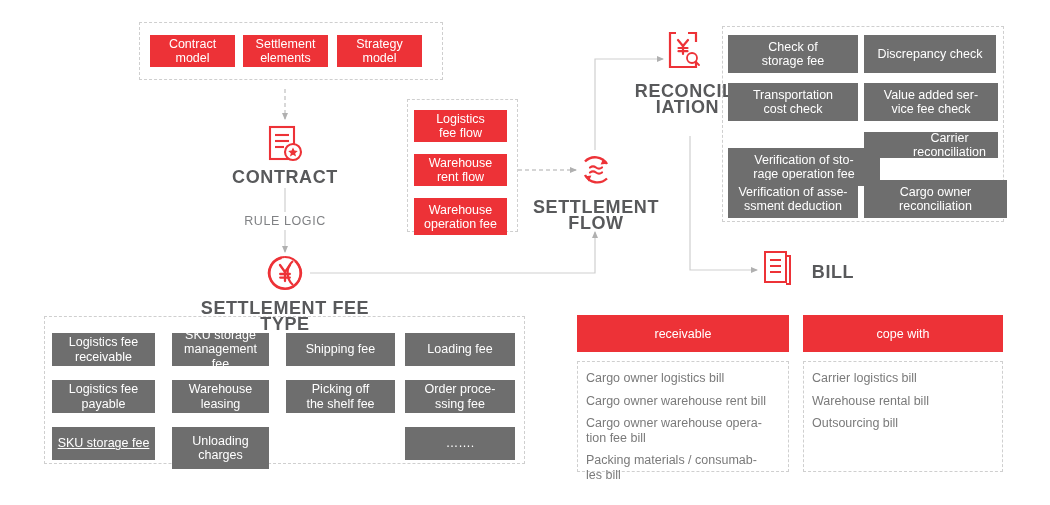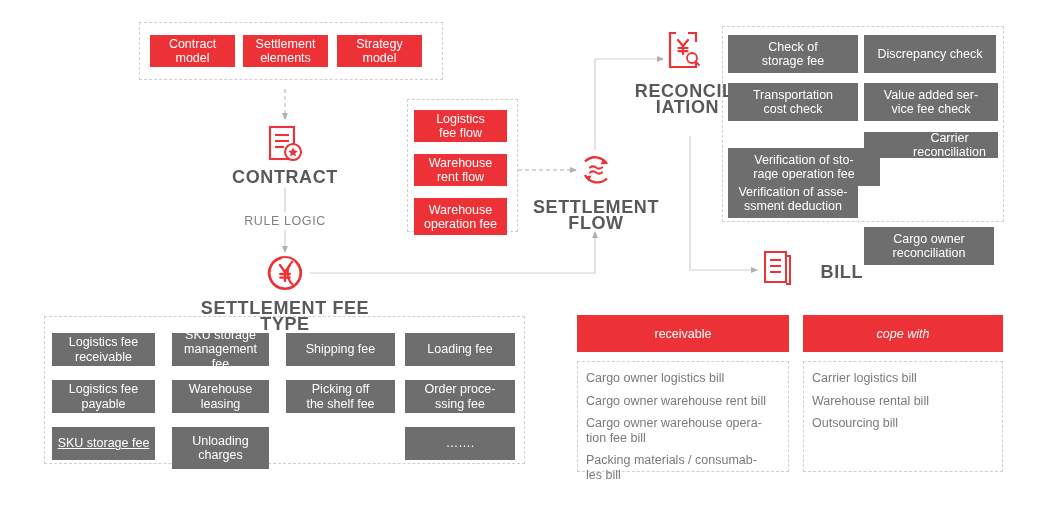--- a/index.html
+++ b/index.html
@@ -221,40 +221,40 @@
 
   <div class="icon-box" style="left:760px; top:250px; width:40px; height:42px;">
     <svg width="40" height="42" viewBox="0 0 40 42" xmlns="http://www.w3.org/2000/svg">
       <path d="M12,6 L30,6 L30,34 L26,34" fill="none" stroke="#ed3237" stroke-width="2"></path>
       <rect x="5" y="2" width="21" height="30" fill="#ffffff" stroke="#ed3237" stroke-width="2"></rect>
       <line x1="10" y1="10" x2="21" y2="10" stroke="#ed3237" stroke-width="2"></line>
       <line x1="10" y1="16" x2="21" y2="16" stroke="#ed3237" stroke-width="2"></line>
       <line x1="10" y1="22" x2="21" y2="22" stroke="#ed3237" stroke-width="2"></line>
     </svg>
   </div>
-  <div class="node-caption" style="left:803px; top:264px; width:60px; text-align:right;">BILL</div>
+  <div class="node-caption" style="left:803px; top:264px; width:60px; text-align:center;">BILL</div>
 
   <div class="dash-group" style="left:722px; top:26px; width:282px; height:196px;"></div>
 
   <div class="gray-chip" style="left:728px; top:35px; width:130px; height:38px;">Check of
 storage fee</div>
   <div class="gray-chip" style="left:864px; top:35px; width:132px; height:38px;">Discrepancy check</div>
 
   <div class="gray-chip" style="left:728px; top:83px; width:130px; height:38px;">Transportation
 cost check</div>
   <div class="gray-chip" style="left:864px; top:83px; width:134px; height:38px;">Value added ser-
 vice fee check</div>
 
   <div class="gray-chip" style="left:728px; top:132px; width:152px; height:38px;margin-top:16px;">Verification of sto-
 rage operation fee</div>
   <div class="gray-chip" style="left:864px; top:132px; width:134px; height:26px;padding-left:40px;">Carrier reconciliation</div>
 
   <div class="gray-chip" style="left:728px; top:180px; width:130px; height:38px;">Verification of asse-
 ssment deduction</div>
-  <div class="gray-chip" style="left:864px; top:180px; width:130px; height:38px;margin-top:47px;">Cargo owner
+  <div class="gray-chip" style="left:864px; top:180px; width:143px; height:38px;">Cargo owner
 reconciliation</div>
 
   <div class="dash-group" style="left:44px; top:316px; width:481px; height:148px;"></div>
 
   <div class="gray-chip" style="left:52px; top:333px; width:103px; height:33px;">Logistics fee
 receivable</div>
   <div class="gray-chip" style="left:172px; top:333px; width:97px; height:33px;">SKU storage
 management fee</div>
   <div class="gray-chip" style="left:286px; top:333px; width:109px; height:33px;">Shipping fee</div>
   <div class="gray-chip" style="left:405px; top:333px; width:110px; height:33px;">Loading fee</div>
@@ -276,20 +276,20 @@
   <div class="panel-header" style="left:577px; top:315px; width:212px; height:37px;">receivable</div>
   <div class="panel-body" style="left:577px; top:361px; width:212px; height:111px;">
     <div class="panel-item" style="white-space:pre-line;">Cargo owner logistics bill</div>
     <div class="panel-item" style="white-space:pre-line;">Cargo owner warehouse rent bill</div>
     <div class="panel-item" style="white-space:pre-line;">Cargo owner warehouse opera-
 tion fee bill</div>
     <div class="panel-item" style="white-space:pre-line;">Packing materials / consumab-
 les bill</div>
   </div>
 
-  <div class="panel-header" style="left:803px; top:315px; width:200px; height:37px;font-style:italic;">cope with</div>
+  <div class="panel-header" style="left:803px; top:315px; width:200px; height:37px;">cope with</div>
   <div class="panel-body" style="left:803px; top:361px; width:200px; height:111px;">
     <div class="panel-item" style="white-space:pre-line;">Carrier logistics bill</div>
     <div class="panel-item" style="white-space:pre-line;">Warehouse rental bill</div>
     <div class="panel-item" style="white-space:pre-line;">Outsourcing bill</div>
   </div>
 
 </div>
 
 </body></html>

